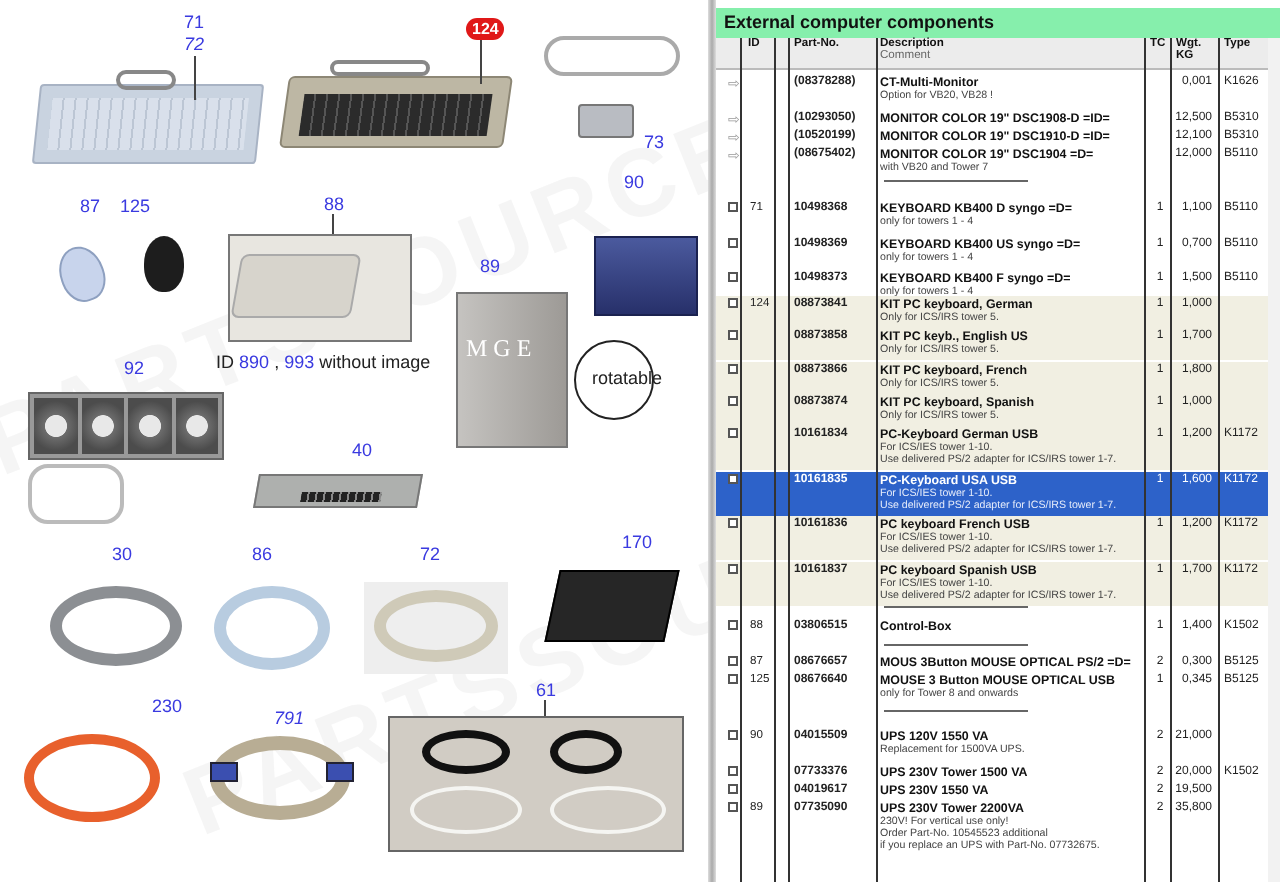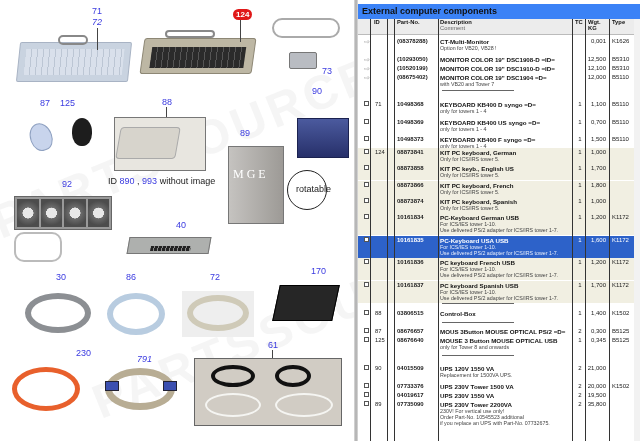--- a/index.html
+++ b/index.html
@@ -42,21 +42,21 @@
   .bc { position:absolute; border-radius:50%; border-style:solid; }
   .id-note { position:absolute; left: 108px; top: 176px; font-size: 9px; color:#222; }
   .id-note .v { color:#3a3ae0;margin-top:40px; }
   .rotatable { position:absolute; left: 296px; top: 184px; font-size: 9px; color:#222; }
   .rot-circle { position:absolute; left: 287px; top: 170px; width: 40px; height: 40px; border: 1px solid #222; border-radius: 50%; }
 
   .divider { position:absolute; left: 354px; top: 0; width: 4px; height: 441px; background: linear-gradient(90deg,#ddd,#aaa,#ddd); }
 
   
   .parts { position: absolute; left: 358px; top: 0; width: 282px; height: 441px; background: #fff; font-size: 6px; color: #222; }
-  .parts-title { position:absolute; left:0; top:4px; width:282px; height:15px; background:#3b82f6; font-size: 9px; font-weight: bold; padding: 2px 4px; color:#111; }
+  .parts-title { position:absolute; left:0; top:4px; width:282px; height:15px; background:#86efac; font-size: 9px; font-weight: bold; padding: 2px 4px; color:#111; }
   .grid-col { position:absolute; top: 19px; bottom: 0; width: 1px; background: #333; }
   .hdr { position:absolute; top: 19px; height: 16px; font-size: 5.8px; font-weight:bold; color:#111; }
   .hdr .sub { font-weight: normal; color:#666; display:block; }
   .hdr-bg { position:absolute; left:0; top:19px; width:282px; height:16px; background:#ececec; border-bottom:1px solid #bbb; }
   .row { position:absolute; left:0; width:276px; }
   .row.shaded { background:#f1efe2; }
   .row.selected { background:#2d62c9; color:#fff; }
   .row.selected .desc-main { color:#fff; }
   .row.selected .cell-part { color:#fff; }
   .row.selected .comment { color:#e6ecfa; }

